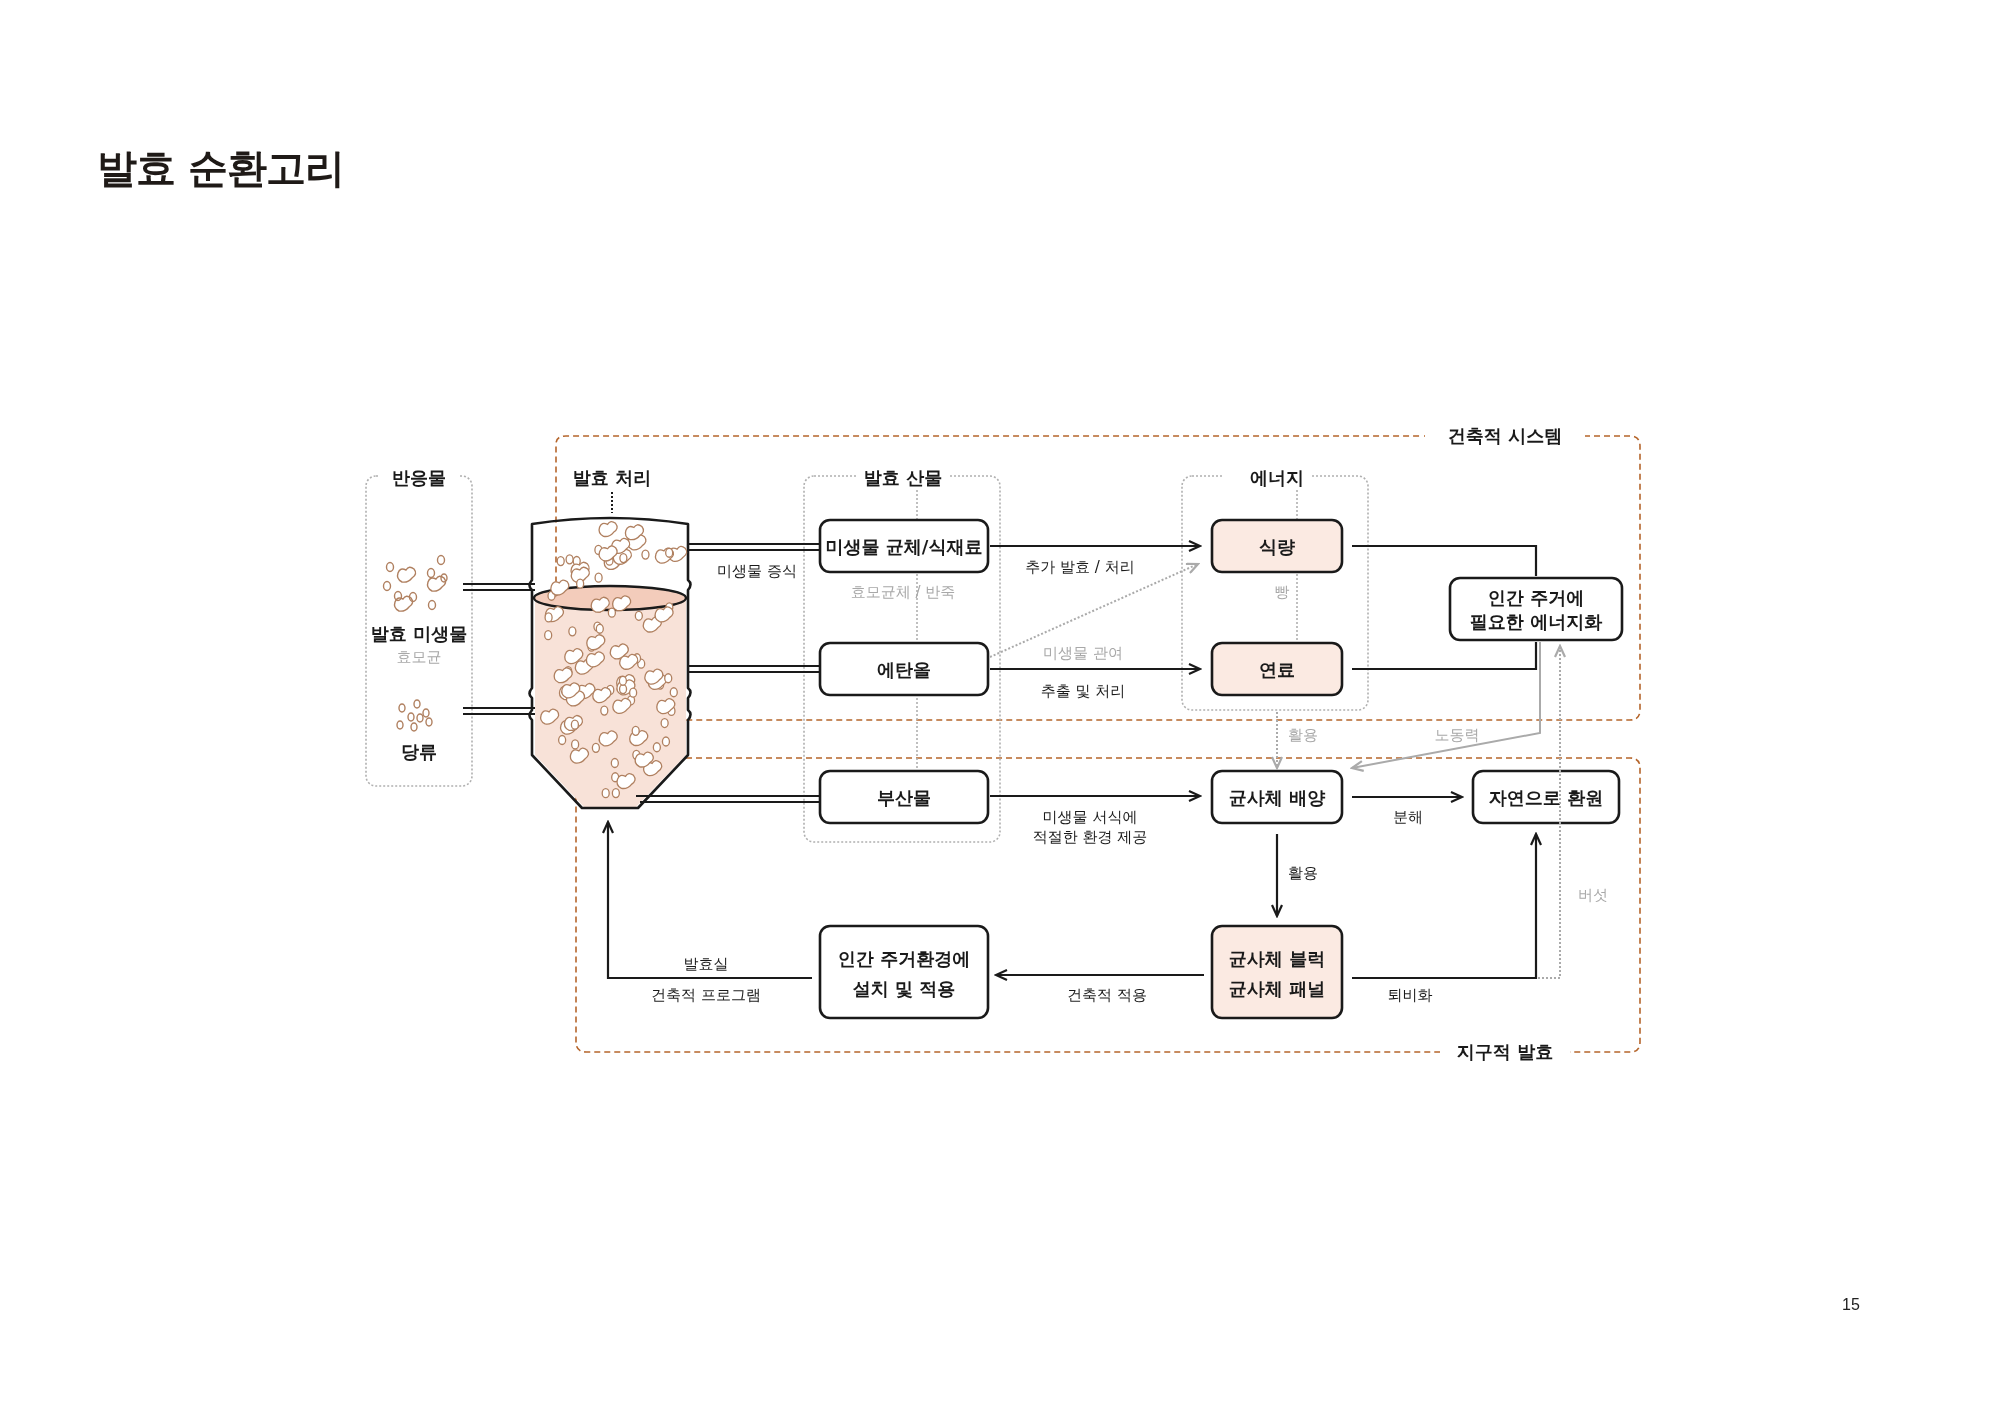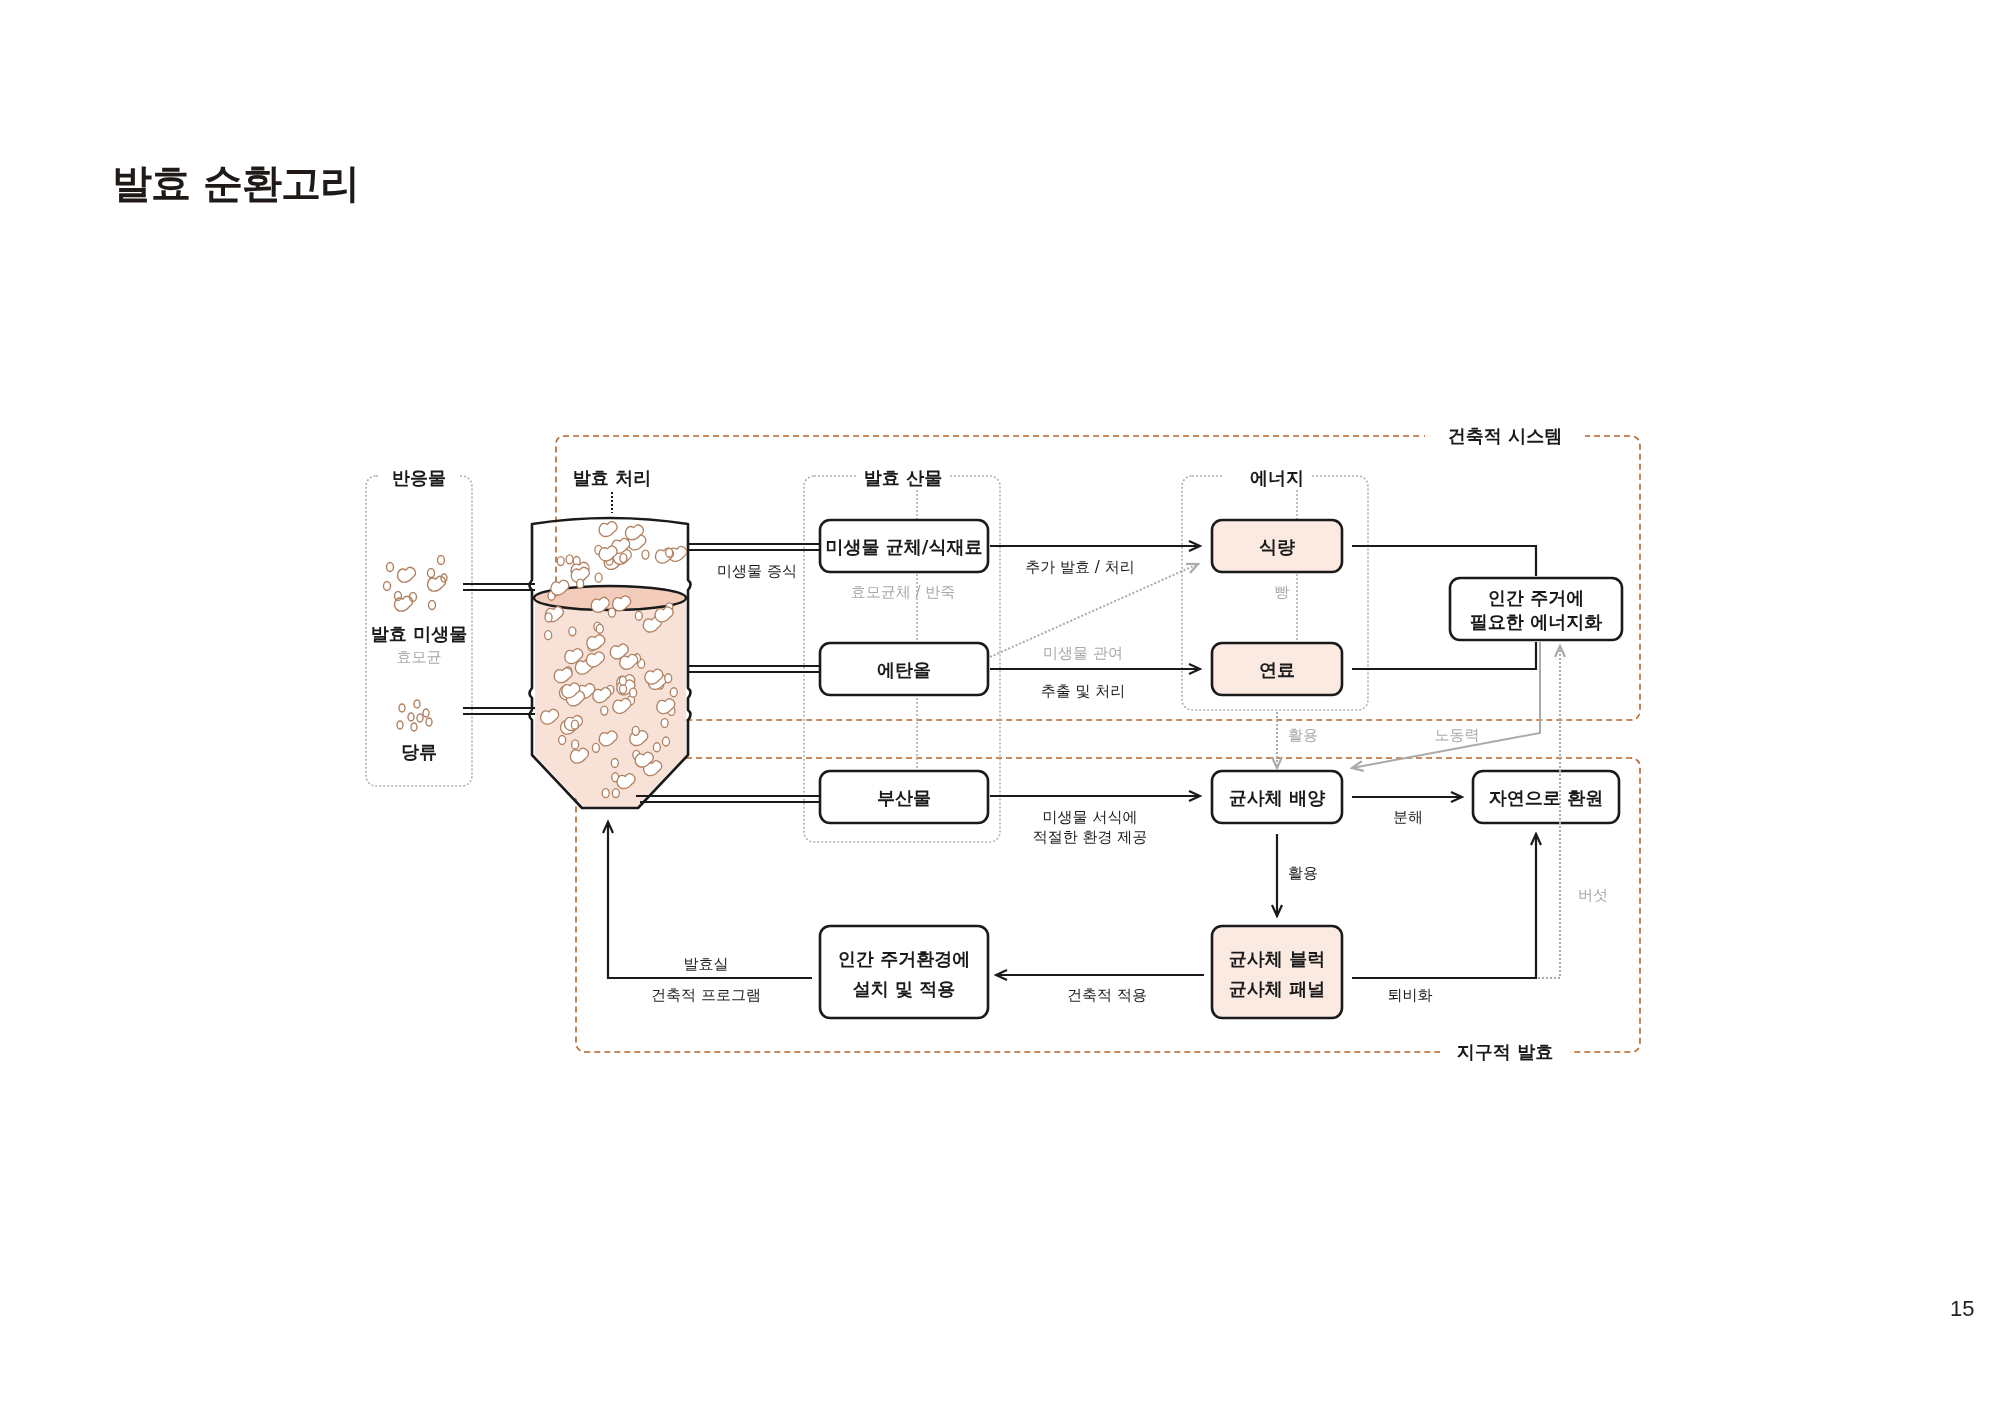--- a/index.html
+++ b/index.html
@@ -1,20 +1,20 @@
 <!DOCTYPE html>
 <html><head>
 <meta charset="utf-8">
 <style>
   html, body { margin: 0; padding: 0; background: #ffffff; }
   body { width: 2000px; height: 1414px; position: relative; overflow: hidden;
          font-family: "DejaVu Sans", "Liberation Sans", sans-serif; color: #1a1a1a; }
   #page-title { position: absolute; left: 96px; top: 140px; font-size: 40px; font-weight: bold;
-                letter-spacing: -1px; color: #1f1a17; margin: 16px; }
-  #page-number { position: absolute; left: 1950px; top: 1296px; font-size: 22px; color: #222;
+                letter-spacing: -1px; color: #1f1a17; margin: 1px; }
+  #page-number { position: absolute; left: 1842px; top: 1296px; font-size: 16px; color: #222;
                  font-family: "Liberation Sans", sans-serif; }
   svg#diagram { position: absolute; left: 0; top: 0; }
   .t { font-family: "DejaVu Sans", "Liberation Sans", sans-serif; }
   .box-label { font-size: 18px; font-weight: bold; fill: #1a1a1a; }
   .edge-label { font-size: 15px; fill: #1a1a1a; }
   .gray-label { font-size: 15px; fill: #a8a8a8; }
   .group-label { font-size: 18px; font-weight: bold; fill: #1a1a1a; }
   .node rect { stroke: #1a1a1a; stroke-width: 2.6; }
 </style>
 </head>

